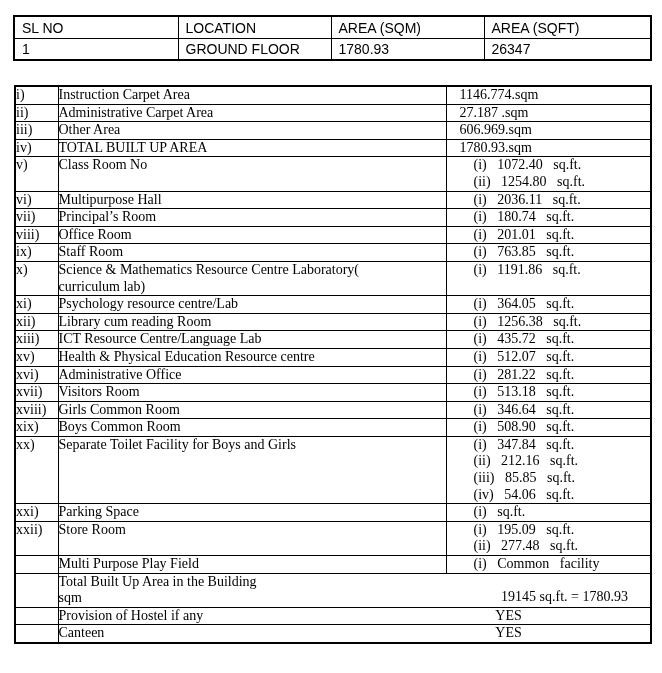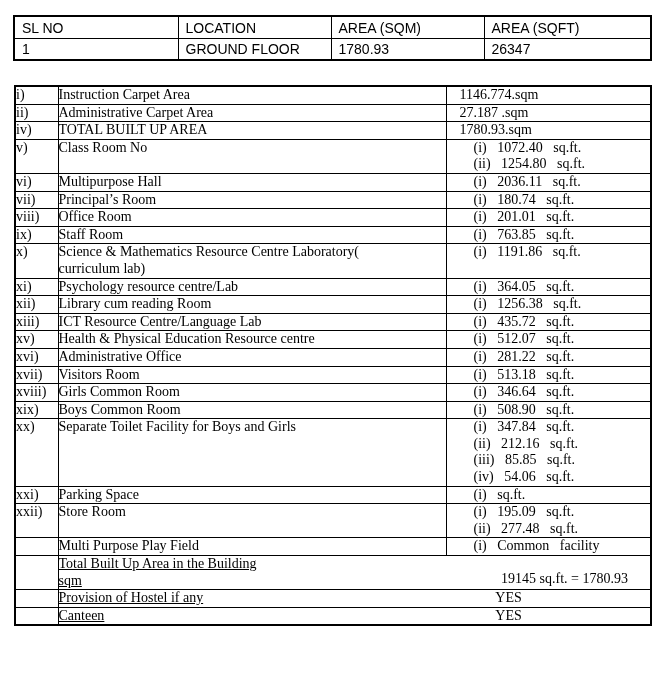--- a/index.html
+++ b/index.html
@@ -46,21 +46,21 @@
   table.detail td {
     border: 1px solid #000;
     padding: 0;
     vertical-align: top;
     line-height: 16.6px;
   }
   td.num { padding-left: 6px; }
   td.lbl { padding-left: 5px; }
   td.val div.vplain { padding-left: 13px; white-space: nowrap; }
   td.val div.vspread { padding-left: 27px; word-spacing: 7px; white-space: nowrap; }
-  td.merged { position: relative; padding-left: 5px; text-decoration: underline; }
+  td.merged { position: relative; padding-left: 5px; }
   span.mv-right  { position: absolute; right: 22px; top: 15px; white-space: nowrap; }
   span.mv-center { position: absolute; left: 450px; top: 0; transform: translateX(-50%); white-space: nowrap; }
 </style>
 </head>
 <body>
 
 <div class="page">
 
   <table class="summary">
     <colgroup>
@@ -100,20 +100,27 @@
           </td>
         </tr>
         <tr>
           <td class="num">ii)</td>
           <td class="lbl"><span>Administrative Carpet Area</span></td>
           <td class="val">
             <div class="vplain">27.187 .sqm</div>
           </td>
         </tr>
         <tr>
+          <td class="num">iii)</td>
+          <td class="lbl"><span>Other Area</span></td>
+          <td class="val">
+            <div class="vplain">606.969.sqm</div>
+          </td>
+        </tr>
+        <tr>
           <td class="num">iv)</td>
           <td class="lbl"><span>TOTAL BUILT UP AREA</span></td>
           <td class="val">
             <div class="vplain">1780.93.sqm</div>
           </td>
         </tr>
         <tr>
           <td class="num">v)</td>
           <td class="lbl"><span>Class Room No</span></td>
           <td class="val">

